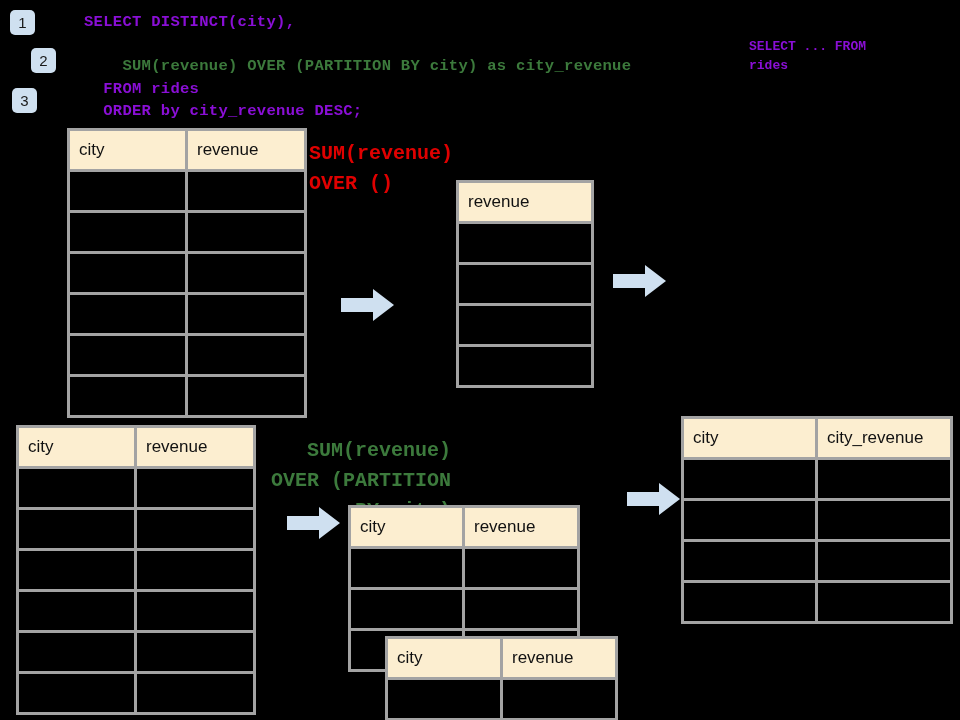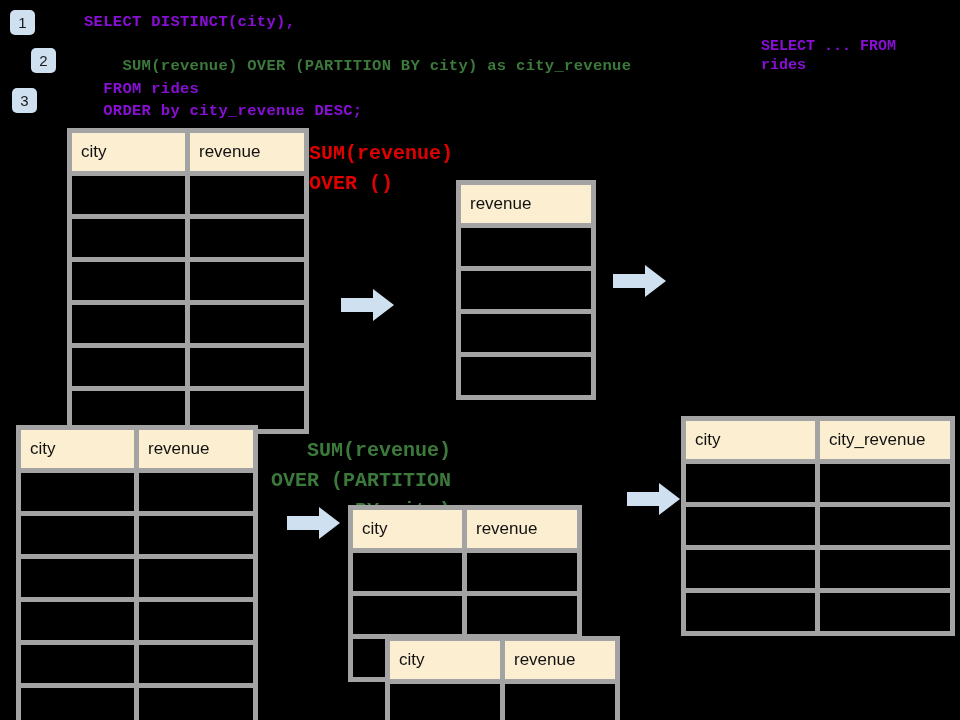--- a/index.html
+++ b/index.html
@@ -48,36 +48,35 @@
     position: absolute;
     font-family: "Liberation Mono", monospace;
     font-size: 20px;
     font-weight: bold;
     white-space: pre;
     line-height: 30px;
   }
   .anno-small {
     position: absolute;
     font-family: "Liberation Mono", monospace;
-    font-size: 15px;
+    font-size: 13px;
     font-weight: bold;
     white-space: pre;
     line-height: 19px;
-    margin-left: 12px;
   }
 
   
   .tbl {
     position: absolute;
     border-collapse: collapse;
     table-layout: fixed;
     background: #000000;
   }
   .tbl td, .tbl th {
-    border: 5px solid #a3a3a3;
+    border: 3px solid #a3a3a3;
     padding: 0;
     height: 38px;
     background: #000000;
   }
   .tbl th {
     background: #fceed0;
     color: #111111;
     font-family: "Liberation Sans", sans-serif;
     font-size: 17px;
     font-weight: normal;

